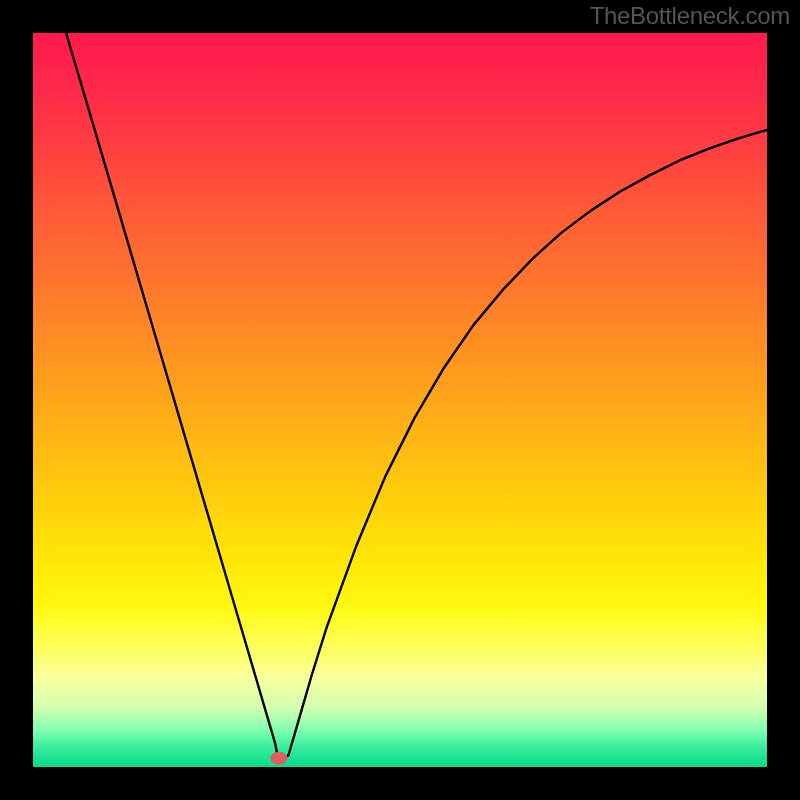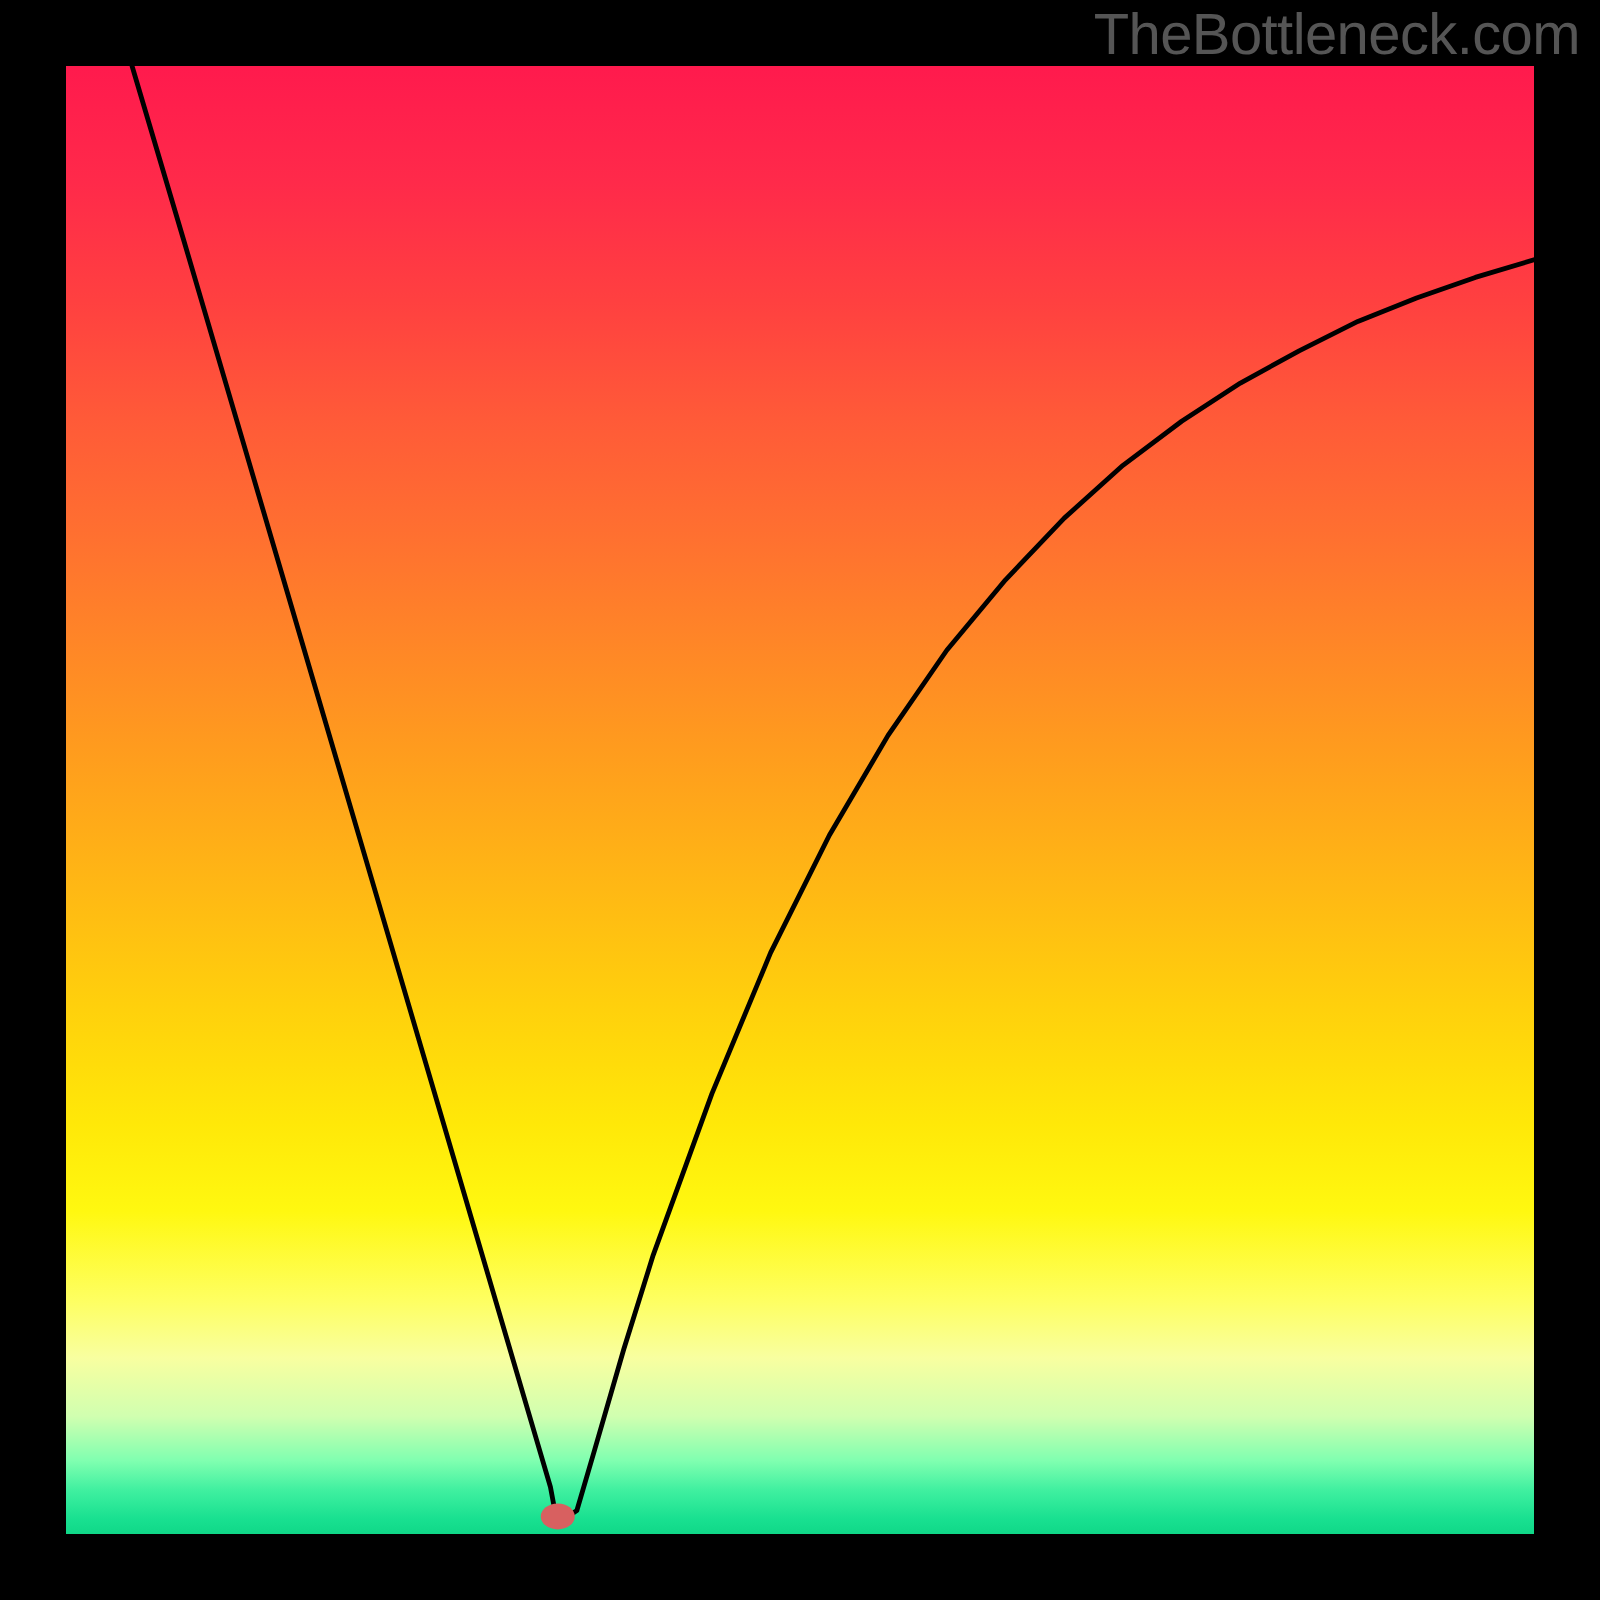--- a/index.html
+++ b/index.html
@@ -9,21 +9,21 @@
     background: #000;
     position: relative;
     font-family: Arial, Helvetica, sans-serif;
     overflow: hidden;
   }
   .watermark {
     position: absolute;
     top: 2px;
     right: 10px;
     color: #555;
-    font-size: 29px;
+    font-size: 24px;
     font-weight: 500;
     z-index: 20;
     letter-spacing: -0.3px;
   }
   .plot-area {
     position: absolute;
     left: 33px;
     top: 33px;
     width: 734px;
     height: 734px;

